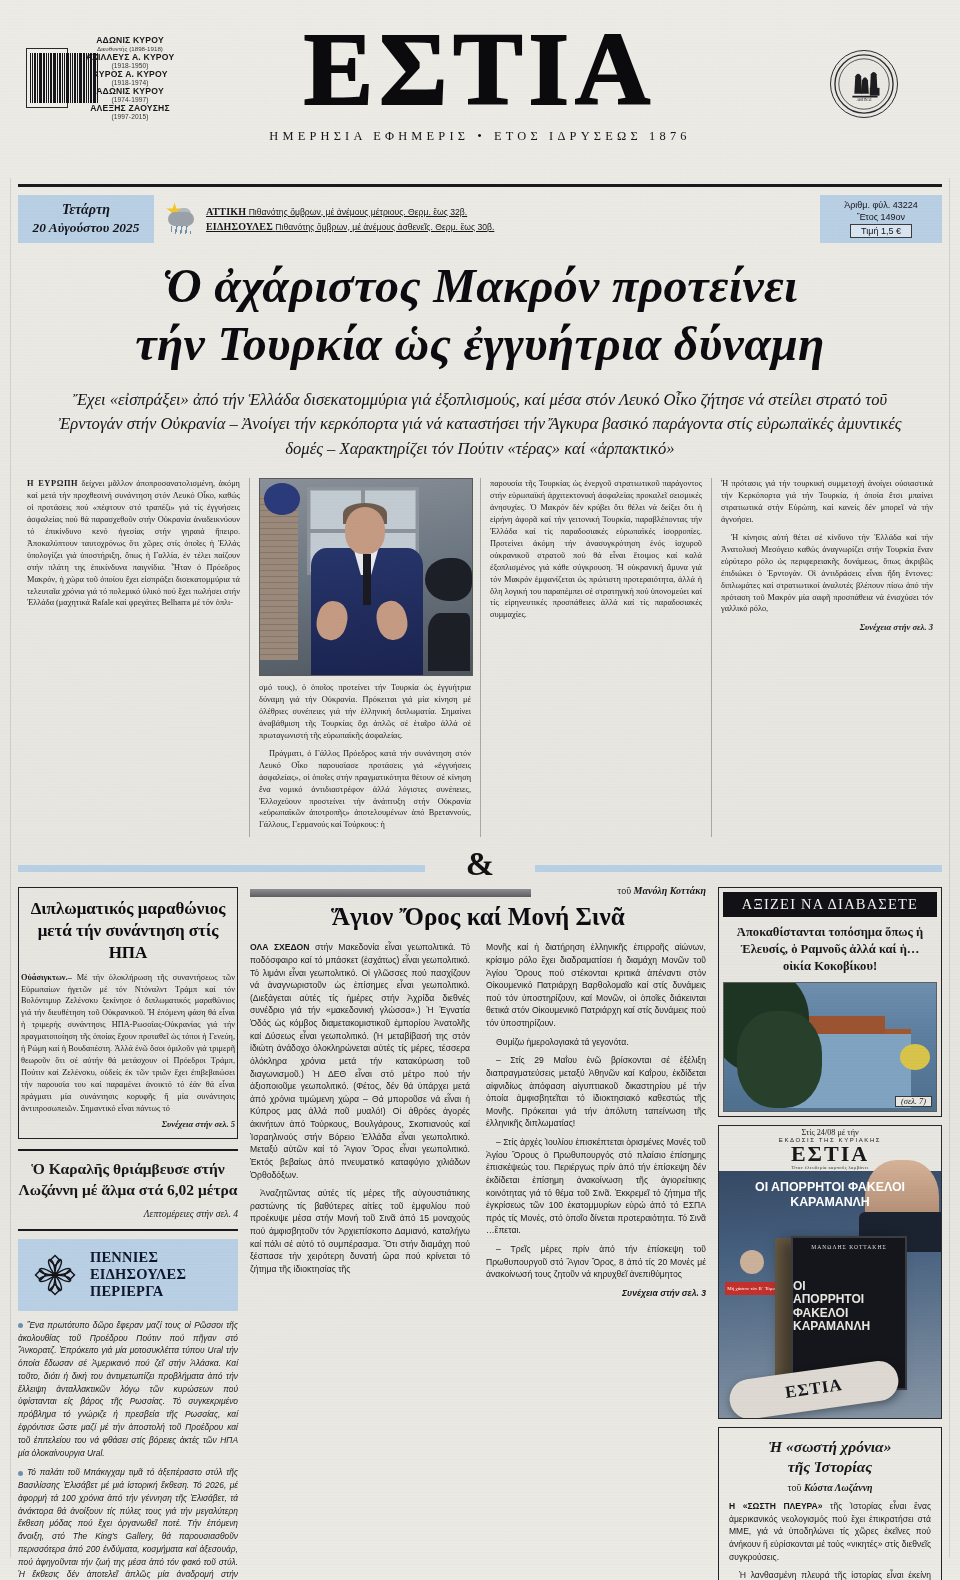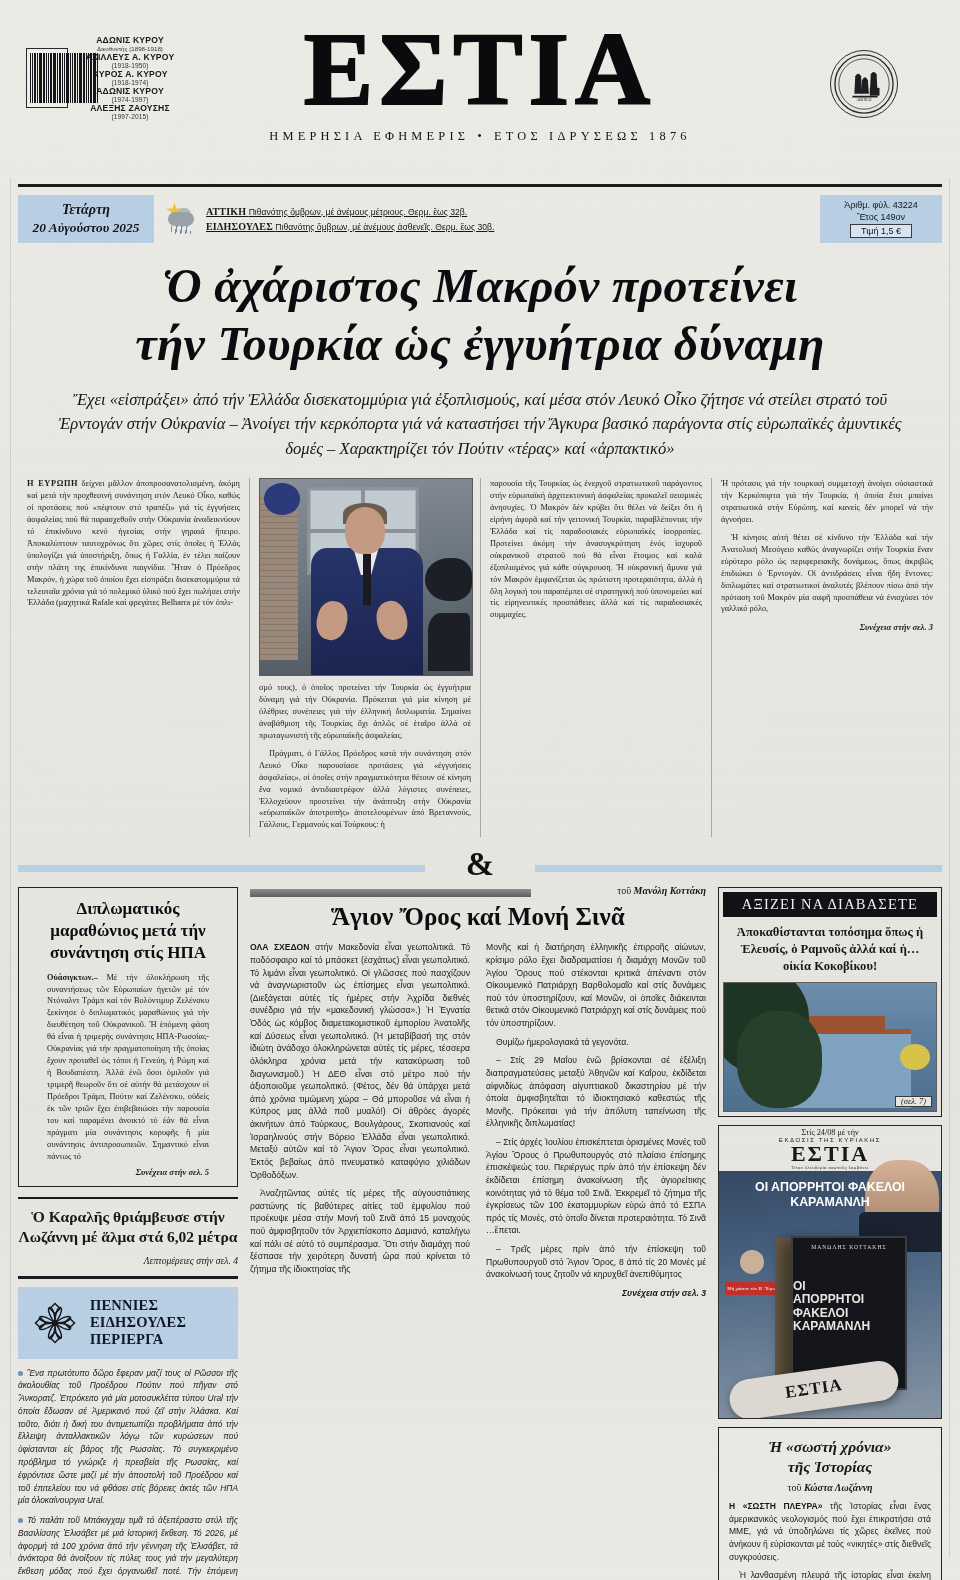--- a/index.html
+++ b/index.html
@@ -154,21 +154,21 @@
   .amp-div{margin:14px 18px 0 18px;position:relative;height:30px;}
   .amp-div .bar{position:absolute;top:14px;height:7px;background:#b8cfe4;}
   .amp-div .bl{left:0;right:56%;}
   .amp-div .br{left:56%;right:0;}
   .amp-div .amp{
     position:absolute;left:0;right:0;top:-6px;text-align:center;
     font-family:"Liberation Serif",serif;font-size:34px;font-weight:700;color:#111;
   }
   
   .midgrid{margin:6px 18px 0 18px;display:grid;grid-template-columns:220px 1fr 224px;gap:12px;}
-  .boxed{border:1.3px solid #232327;padding:8px 28px;box-sizing:border-box;background:transparent;}
+  .boxed{border:1.3px solid #232327;padding:8px 2px;box-sizing:border-box;background:transparent;}
   .bx-title{
     text-align:center;font-family:"Liberation Serif",serif;font-weight:700;
     font-size:17px;line-height:1.28;margin:2px 0 8px 0;color:#0e0e12;
   }
   .bx-body{font-size:8.3px;line-height:1.44;text-align:justify;font-family:"Liberation Serif",serif;}
   .bx-body b{font-weight:700;}
   .rule-thick{height:2.2px;background:#1b1b1f;margin:10px 0 8px 0;}
   .sport-title{text-align:center;font-family:"Liberation Serif",serif;font-weight:700;font-size:15.5px;line-height:1.3;}
   .sport-sub{text-align:right;font-style:italic;font-size:9.6px;margin-top:8px;}
   

